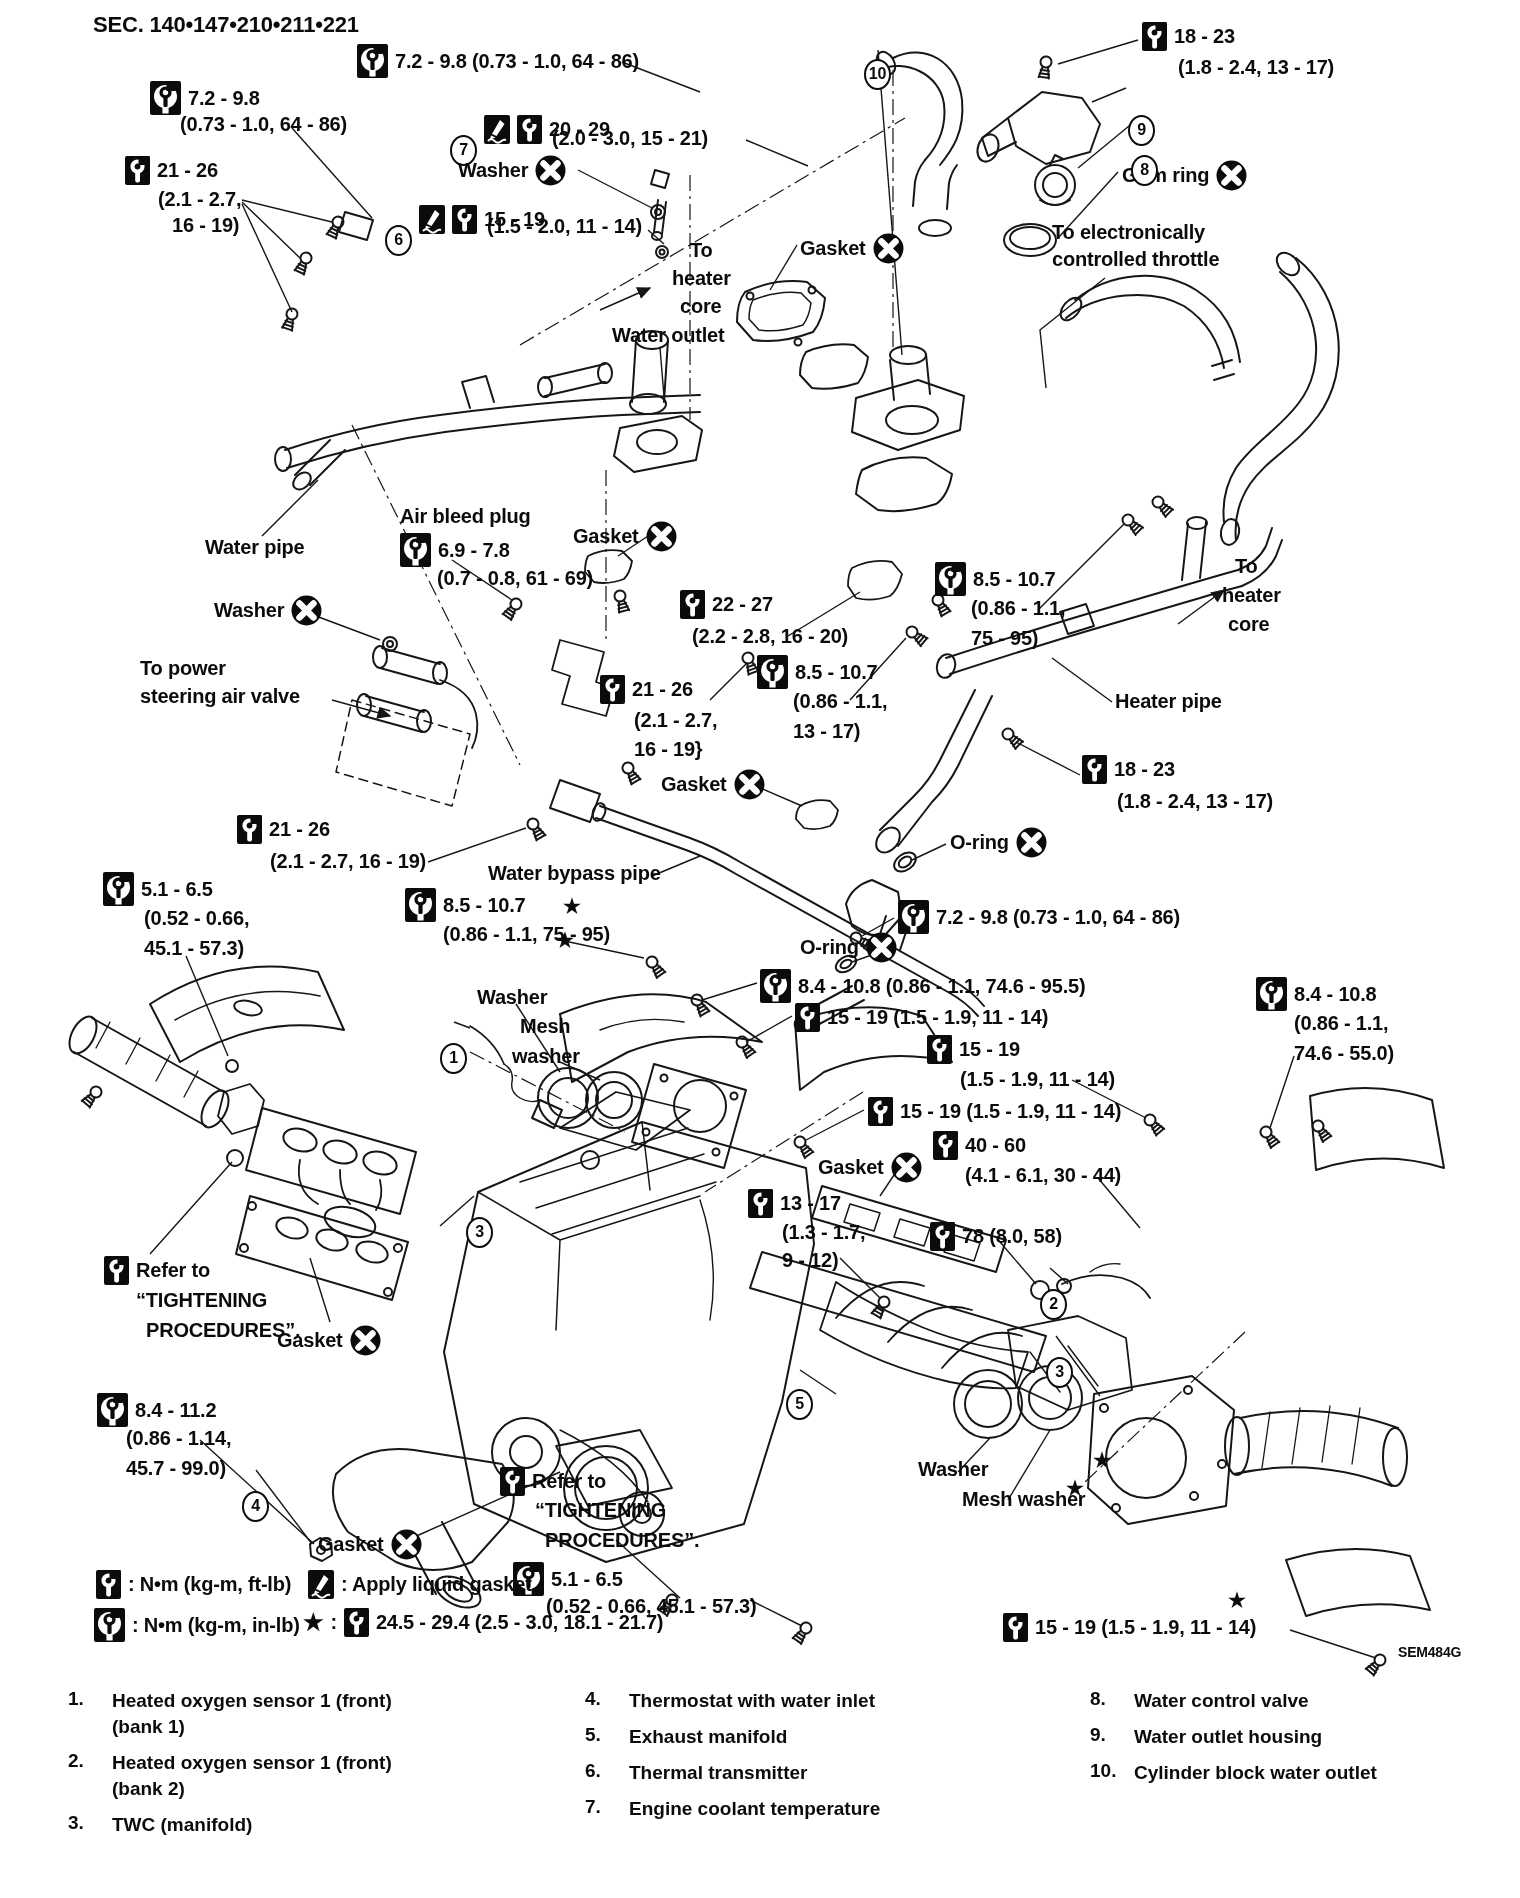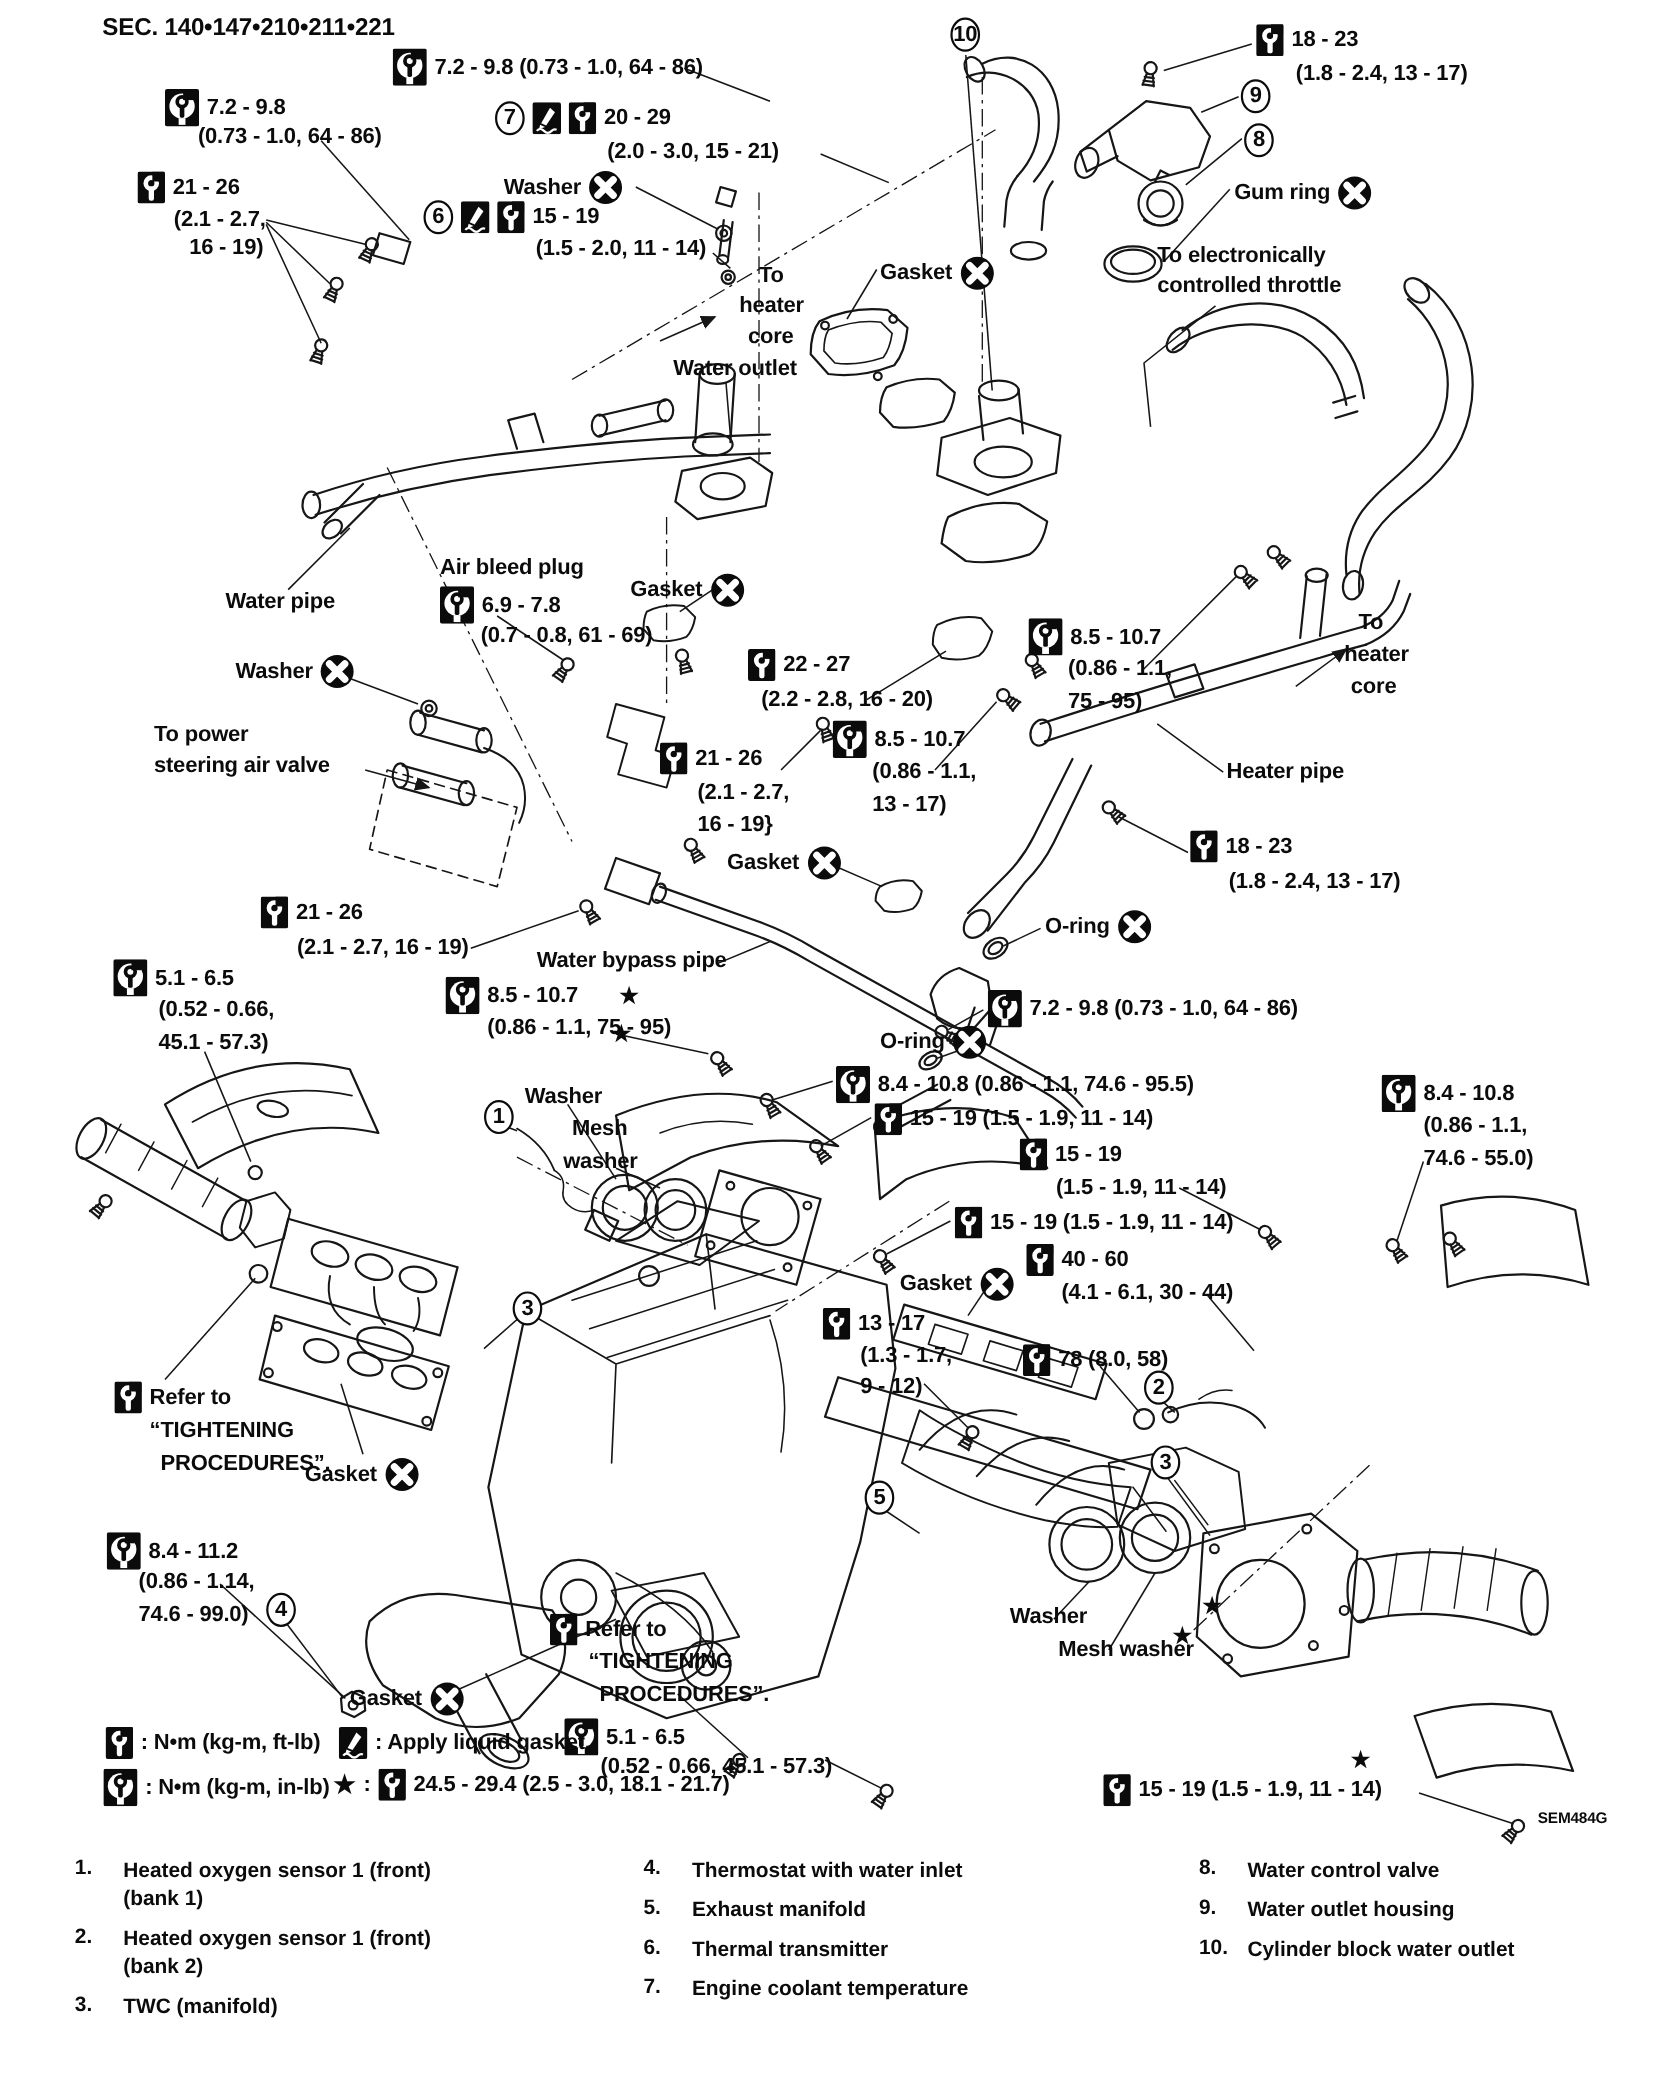--- a/index.html
+++ b/index.html
@@ -5,22 +5,22 @@
   html,body{margin:0;padding:0;background:#fff;}
   #page{position:relative;width:1520px;height:1898px;background:#fff;overflow:hidden;
         font-family:"Liberation Sans",sans-serif;color:#0b0b0b;}
   #art{position:absolute;left:0;top:0;z-index:1;}
   .co{position:absolute;white-space:nowrap;display:flex;gap:7px;align-items:center;
       font-weight:bold;font-size:20px;line-height:1.04;letter-spacing:-0.2px;z-index:2;}
   .co .txt{display:inline-block;}
   .ib{display:inline-block;flex:0 0 auto;}
   .ib svg{display:block;}
   .circ{display:inline-flex;flex:0 0 auto;width:27px;height:31px;border:2.5px solid #0b0b0b;
-         border-radius:50%;align-items:center;justify-content:center;font-size:20px;
-         font-weight:bold;background:#fff;box-sizing:border-box;}
+         border-radius:50%;align-items:center;justify-content:center;font-size:16px;
+         font-weight:bold;background:#fff;box-sizing:border-box;margin-top:43px;}
   .star{font-size:23px;line-height:1;}
   .colon{font-size:20px;}
   .plist{position:absolute;z-index:2;font-weight:bold;font-size:19px;}
   .pitem{display:flex;margin-bottom:10px;}
   .pnum{flex:0 0 44px;}
   .plines span{display:block;line-height:26px;}
 </style>
 </head>
 <body>
 
@@ -927,21 +927,21 @@
             <rect x="13.4" y="15.5" width="4.2" height="10.5" rx="1.5" fill="#0b0b0b"></rect>
             <rect x="12.4" y="26.5" width="6.2" height="6" fill="#fff"></rect>
           </svg>
         </span>
         <span class="txt">8.4 - 11.2</span>
       </div>
       <div class="co" style="left: 126px; top: 1428px;">
         <span class="txt">(0.86 - 1.14,</span>
       </div>
       <div class="co" style="left: 126px; top: 1458px;">
-        <span class="txt">74.6 - 99.0)</span>
+        <span class="txt">45.7 - 99.0)</span>
       </div>
       <div class="co" style="left: 318px; top: 1529px;">
         <span class="txt">Gasket</span>
         <span class="ib">
           <svg width="31" height="31" viewBox="0 0 31 31">
             <circle cx="15.5" cy="15.5" r="15" fill="#0b0b0b"></circle>
             <path d="M8.5 8.5 L22.5 22.5 M22.5 8.5 L8.5 22.5" stroke="#fff" stroke-width="6.5" stroke-linecap="round"></path>
           </svg>
         </span>
       </div>

